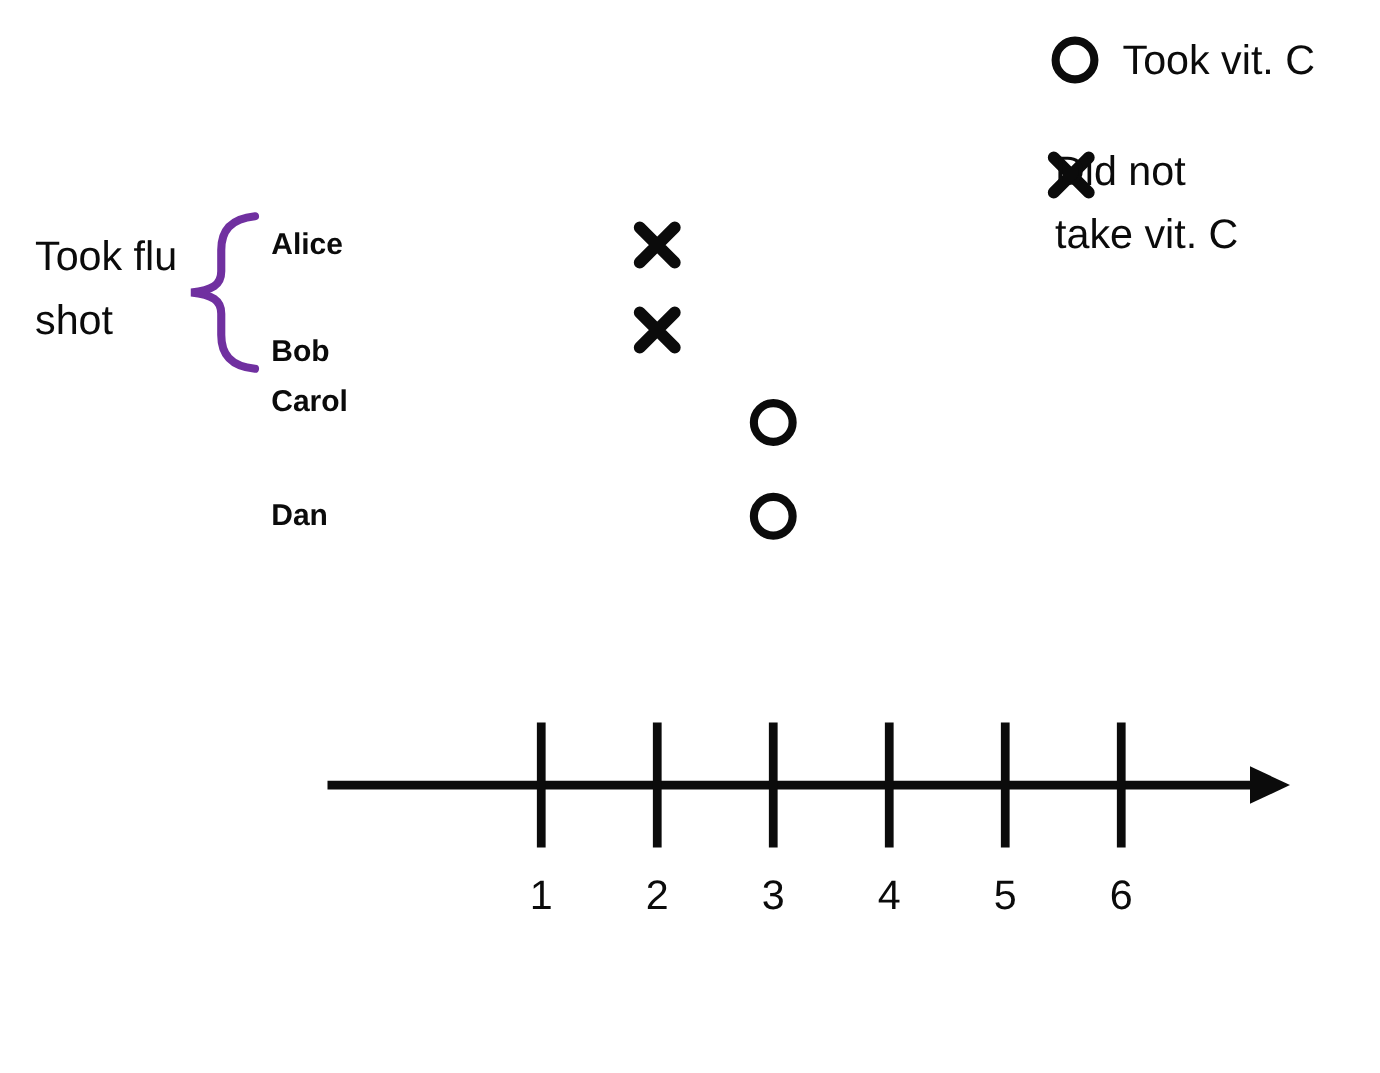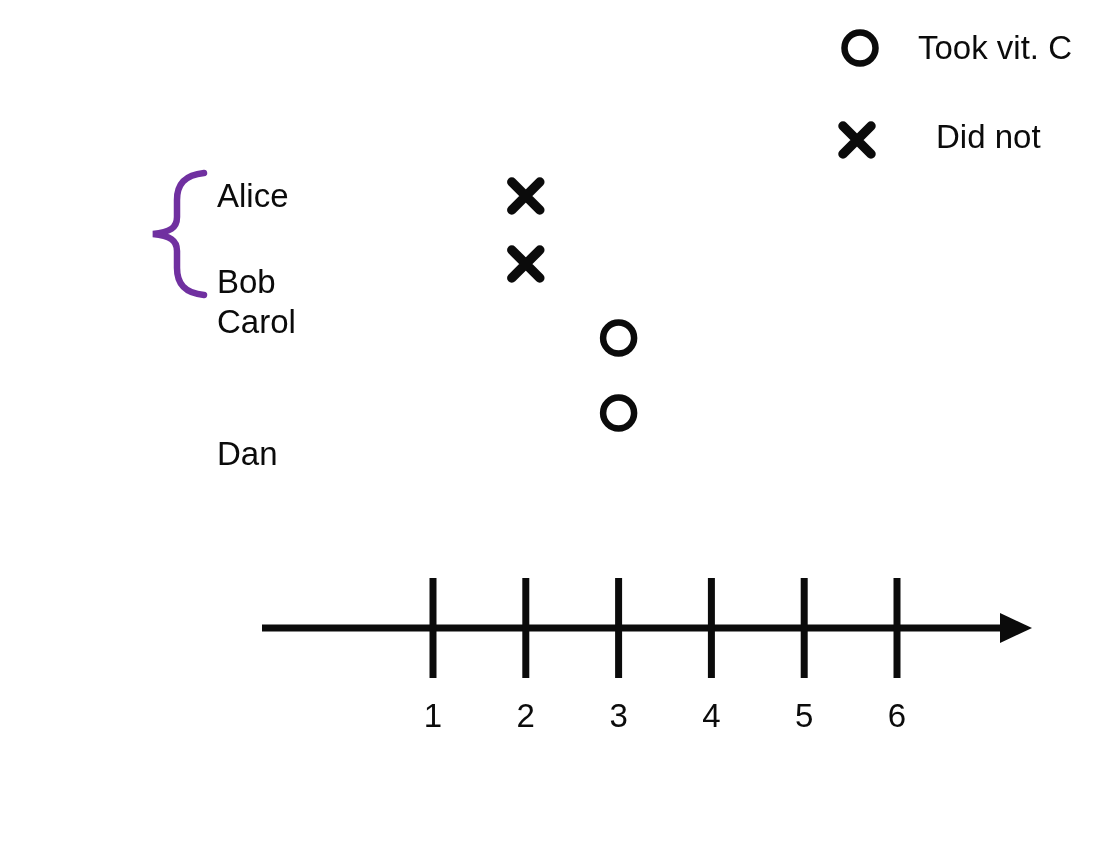--- a/index.html
+++ b/index.html
@@ -30,23 +30,24 @@
   .legend-symbol {
     position: absolute;
     width: 44px;
     height: 44px;
   }
   .legend-label-line { line-height: 40px; }
   .legend-label-multi div { line-height: 50px; }
   .group-label div { line-height: 51px; }
   .name-label {
     position: absolute;
-    font-size: 33px;
+    font-size: 24px;
     transform: translateY(-50%);
     white-space: nowrap;
+    font-weight: bold;
   }
   .caption div { line-height: 50px; }
 </style>
 </head>
 <body>
 
 <div class="stage">
 
   <svg class="scene" id="scene" width="1104" height="858" viewBox="0 0 1104 858">
 
@@ -73,32 +74,37 @@
         <path d="M 511.79999999999995 250 L 539.8 278 M 539.8 250 L 511.79999999999995 278" fill="none" stroke="#0b0b0b" stroke-width="9.5" stroke-linecap="round"></path>
         <circle cx="618.6" cy="338" r="15.5" fill="none" stroke="#0b0b0b" stroke-width="6.5"></circle>
         <circle cx="618.6" cy="413" r="15.5" fill="none" stroke="#0b0b0b" stroke-width="6.5"></circle>
       </g>
   </svg>
 
   <div>
     <svg class="legend-symbol" style="left:838px; top:26px;" viewBox="0 0 44 44">
       <circle cx="22" cy="22" r="15.5" fill="none" stroke="#0b0b0b" stroke-width="6.5"></circle>
     </svg>
-    <div class="txt legend-label-line" style="left:898px; top:28px;margin-left:20px;">Took vit. C</div>
+    <div class="txt legend-label-line" style="left:898px; top:28px;">Took vit. C</div>
 
     <svg class="legend-symbol" style="left:835px; top:118px;" viewBox="0 0 44 44">
       <path d="M8 8 L36 36 M36 8 L8 36" fill="none" stroke="#0b0b0b" stroke-width="9.5" stroke-linecap="round"></path>
     </svg>
-    <div class="txt legend-label-multi" style="left:936px; top:112px;">
+    <div class="txt legend-label-multi" style="left:844px; top:112px;">
       <div>Did not</div>
+      <div>take vit. C</div>
     </div>
   </div>
 
+  <div class="txt group-label" style="left:28px; top:179px;">
+    <div>Took flu</div>
+    <div>shot</div>
+  </div>
 
   <div id="names-layer">
       <div class="name-label" style="left: 217px; top: 196px;">Alice</div>
       <div class="name-label" style="left: 217px; top: 282px;">Bob</div>
       <div class="name-label" style="left: 217px; top: 322px;">Carol</div>
-      <div class="name-label" style="left: 217px; top: 413px; margin-top: 41px;">Dan</div>
+      <div class="name-label" style="left: 217px; top: 413px;">Dan</div>
     </div>
 
 
 </div>
 
 </body></html>

